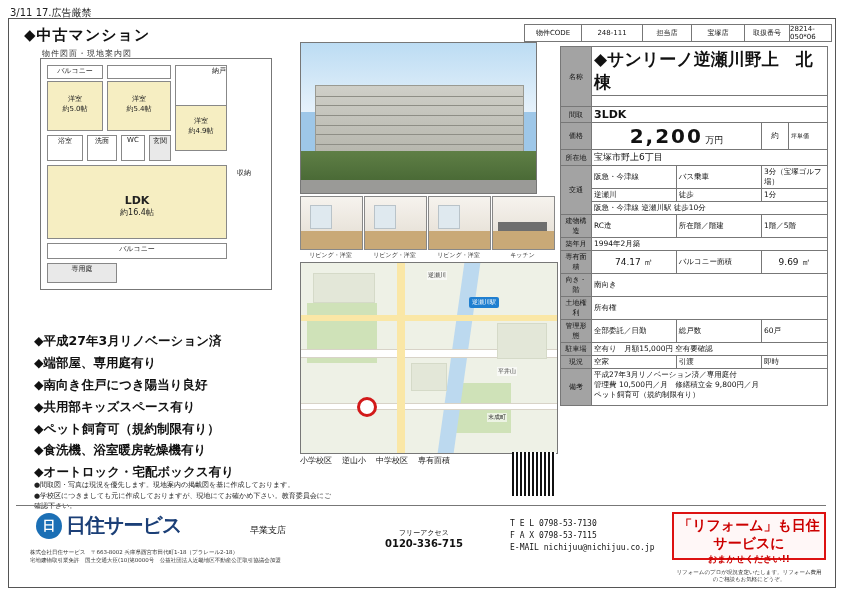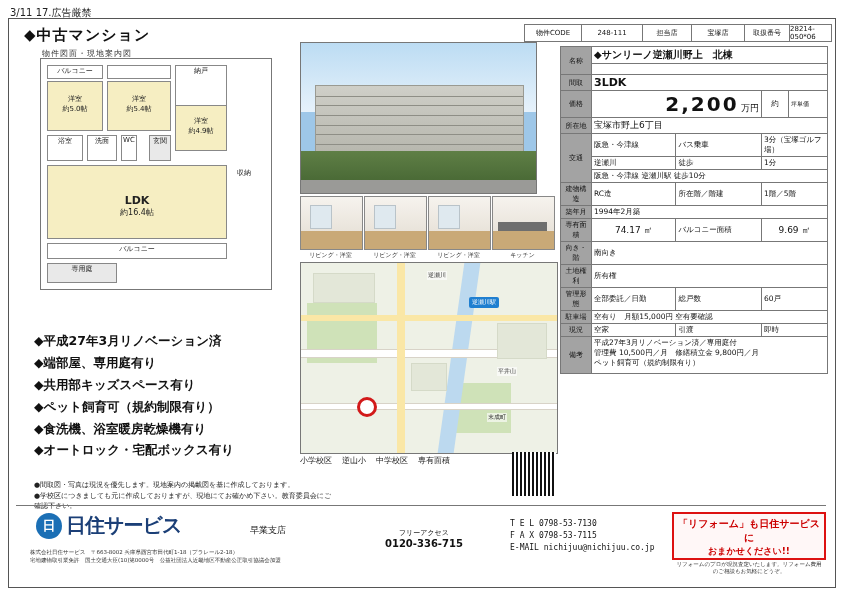--- a/index.html
+++ b/index.html
@@ -56,36 +56,36 @@
   .schools{position:absolute;left:300px;top:455px;width:256px;font-size:8px;color:#222;display:flex;gap:10px;}
 
   .qr{position:absolute;left:512px;top:452px;width:44px;height:44px;background:
      repeating-linear-gradient(90deg,#111 0 2px,#fff 2px 4px),
      repeating-linear-gradient(0deg,#111 0 2px,transparent 2px 4px);}
 
   
   .rt{position:absolute;left:560px;top:24px;width:268px;border-collapse:collapse;font-size:7.5px;color:#111;}
   .rt td{border:1px solid #777;padding:1px 2px;vertical-align:middle;}
   .lab{background:#a3a3a3;width:26px;text-align:center;font-size:7px;}
-  .big-name{font-size:10px;font-weight:bold;}
+  .big-name{font-size:17px;font-weight:bold;}
   .price{font-size:20px;font-weight:bold;letter-spacing:2px;}
 
   .codebar{position:absolute;left:524px;top:24px;width:306px;height:16px;border:1px solid #777;display:flex;align-items:center;font-size:7px;}
   .codebar div{border-right:1px solid #777;height:100%;display:flex;align-items:center;justify-content:center;}
 
   
   .foot{position:absolute;left:16px;top:505px;width:810px;height:72px;border-top:1px solid #777;}
   .logo{position:absolute;left:36px;top:512px;display:flex;align-items:center;gap:4px;}
   .logo .mark{width:26px;height:26px;border-radius:50%;background:#1b6fb5;color:#fff;font-size:13px;display:flex;align-items:center;justify-content:center;font-weight:bold;}
   .logo .txt{font-size:20px;font-weight:bold;color:#1b3f77;letter-spacing:-1px;}
   .shop{position:absolute;left:250px;top:524px;font-size:9px;}
   .freecall{position:absolute;left:385px;top:528px;font-size:8px;text-align:center;}
   .tel{position:absolute;left:510px;top:518px;font-size:8px;line-height:1.5;font-family:"DejaVu Sans Mono",monospace;}
   .promo{position:absolute;left:672px;top:512px;width:150px;height:44px;border:2px solid #d11;background:#fff7f7;}
-  .promo .l1{font-size:10px;font-weight:bold;color:#c00;text-align:center;margin-top:3px;}
+  .promo .l1{font-size:14px;font-weight:bold;color:#c00;text-align:center;margin-top:3px;}
   .promo .l2{font-size:9px;font-weight:bold;color:#c00;text-align:center;}
   .promo .l3{font-size:5.5px;color:#333;text-align:center;margin-top:3px;}
   .smallprint{position:absolute;left:30px;top:548px;width:460px;font-size:5.5px;line-height:1.5;color:#333;}
 </style>
 </head>
 <body>
 
 <div id="sheet">
 
   <div class="hdr">3/11  17.広告厳禁</div>
@@ -98,41 +98,42 @@
     <div class="room white" style="left:6px;top:6px;width:56px;height:14px;">バルコニー</div>
     <div class="room white" style="left:66px;top:6px;width:64px;height:14px;"></div>
     <div class="room yellow" style="left:6px;top:22px;width:56px;height:50px;">
       <div style="margin-top:12px;">洋室</div>
       <div>約5.0帖</div>
     </div>
     <div class="room yellow" style="left:66px;top:22px;width:64px;height:50px;">
       <div style="margin-top:12px;">洋室</div>
       <div>約5.4帖</div>
     </div>
-    <div class="room white" style="left:134px;top:6px;width:52px;height:42px;">納戸</div>
+    <div class="room white" style="left:134px;top:6px;width:52px;height:42px;text-align:right;">納戸</div>
     <div class="room yellow" style="left:134px;top:46px;width:52px;height:46px;">
       <div style="margin-top:10px;">洋室</div>
       <div>約4.9帖</div>
     </div>
     <div class="room white" style="left:6px;top:76px;width:36px;height:26px;">浴室</div>
     <div class="room white" style="left:46px;top:76px;width:30px;height:26px;">洗面</div>
-    <div class="room white" style="left:80px;top:76px;width:16px;height:26px;">WC</div>
+    <div class="room white" style="left:80px;top:76px;width:24px;height:26px;">WC</div>
     <div class="room grey" style="left:108px;top:76px;width:22px;height:26px;">玄関</div>
     <div class="room yellow" style="left:6px;top:106px;width:180px;height:74px;">
       <div style="margin-top:28px;font-size:11px;font-weight:bold;">LDK</div>
       <div style="font-size:8px;">約16.4帖</div>
     </div>
     <div class="room white" style="left:6px;top:184px;width:180px;height:16px;">バルコニー</div>
     <div class="room grey" style="left:6px;top:204px;width:70px;height:20px;">専用庭</div>
     <div class="lbl" style="left:196px;top:110px;">収納</div>
   </div>
 
   <div class="bullets">
     <div>◆平成27年3月リノベーション済</div>
     <div>◆端部屋、専用庭有り</div>
+    <div>◆南向き住戸につき陽当り良好</div>
     <div>◆共用部キッズスペース有り</div>
     <div>◆ペット飼育可（規約制限有り）</div>
     <div>◆食洗機、浴室暖房乾燥機有り</div>
     <div>◆オートロック・宅配ボックス有り</div>
   </div>
 
   <div class="footnote">
     <div>●間取図・写真は現況を優先します。現地案内の掲載図を基に作成しております。</div>
     <div>●学校区につきましても元に作成しておりますが、現地にてお確かめ下さい。教育委員会にご確認下さい。</div>
   </div>
@@ -231,21 +232,21 @@
     </tr>
     <tr>
           <td colspan="5" style="height:8px"></td>
         </tr>
     <tr>
       <td class="lab">間取</td>
       <td colspan="5" style="font-size:11px;font-weight:bold">3LDK</td>
     </tr>
     <tr>
       <td class="lab">価格</td>
-      <td colspan="3" style="text-align:right">
+      <td colspan="3" style="text-align:center">
         <span class="price">2,200</span>
         <span style="font-size:9px">万円</span>
       </td>
       <td style="width:22px;text-align:center">約</td>
       <td style="width:34px;font-size:6px">坪単価</td>
     </tr>
     <tr>
       <td class="lab">所在地</td>
       <td colspan="5" style="font-size:9px">宝塚市野上6丁目</td>
     </tr>

